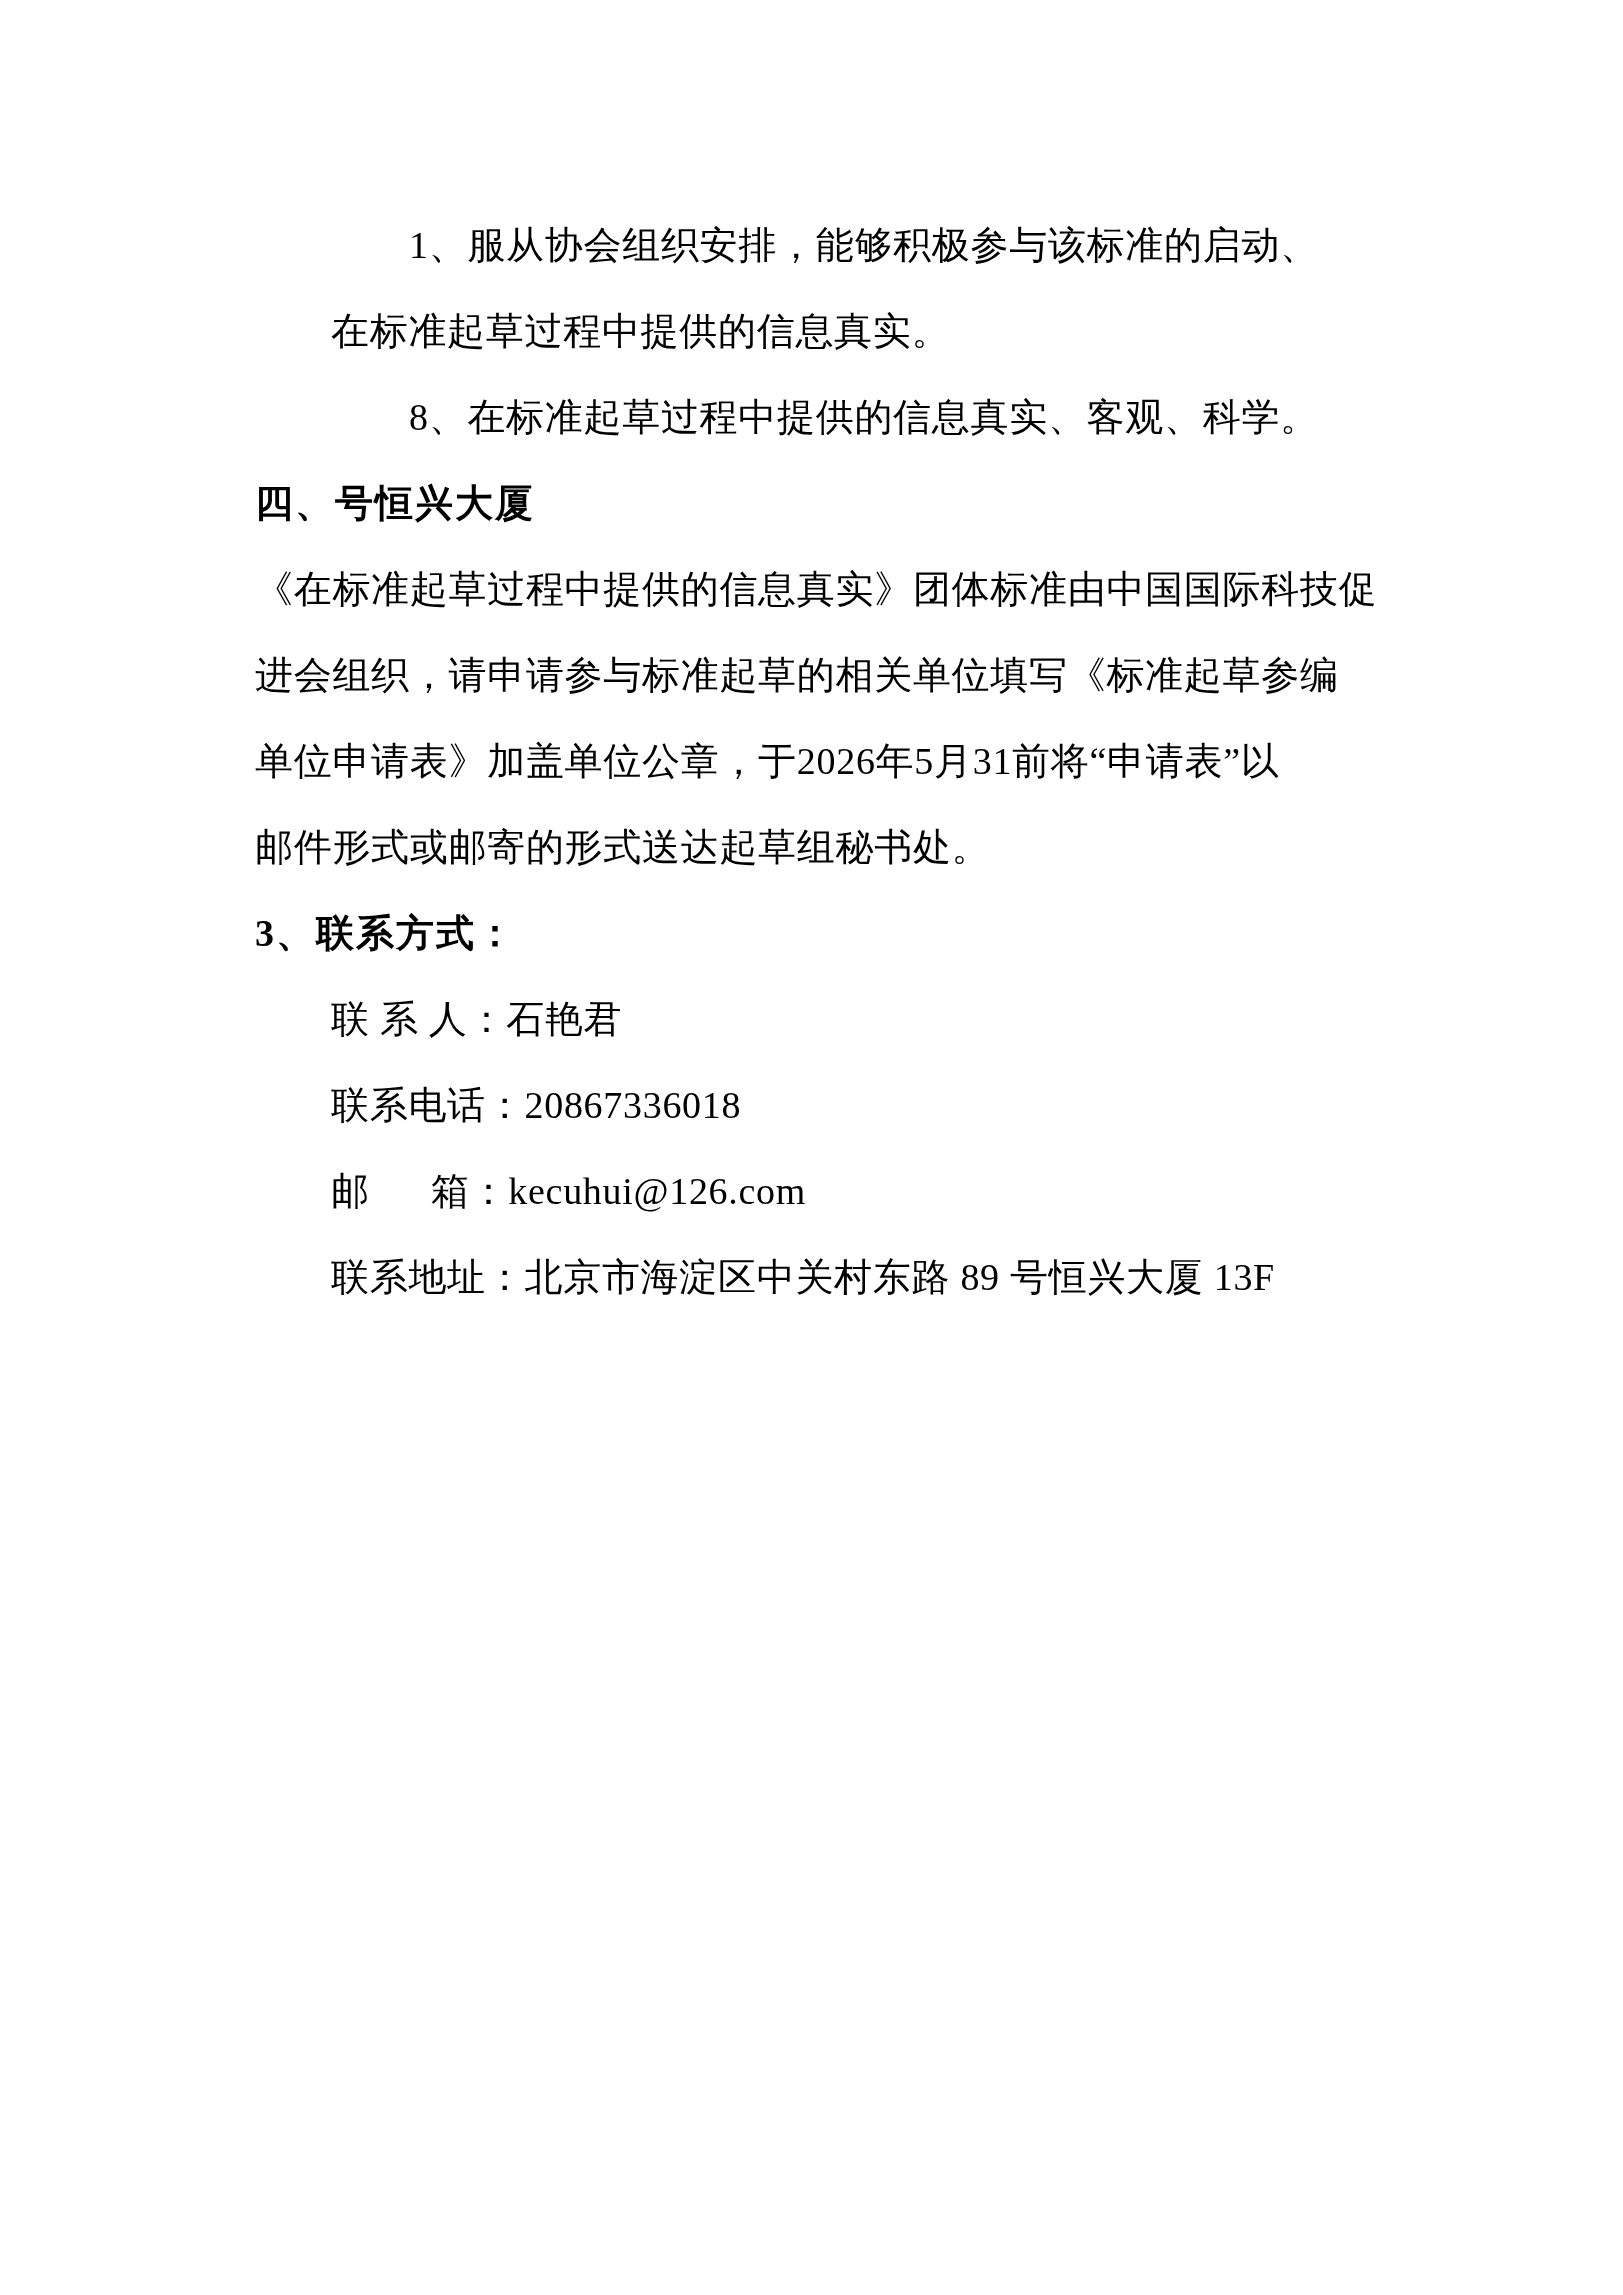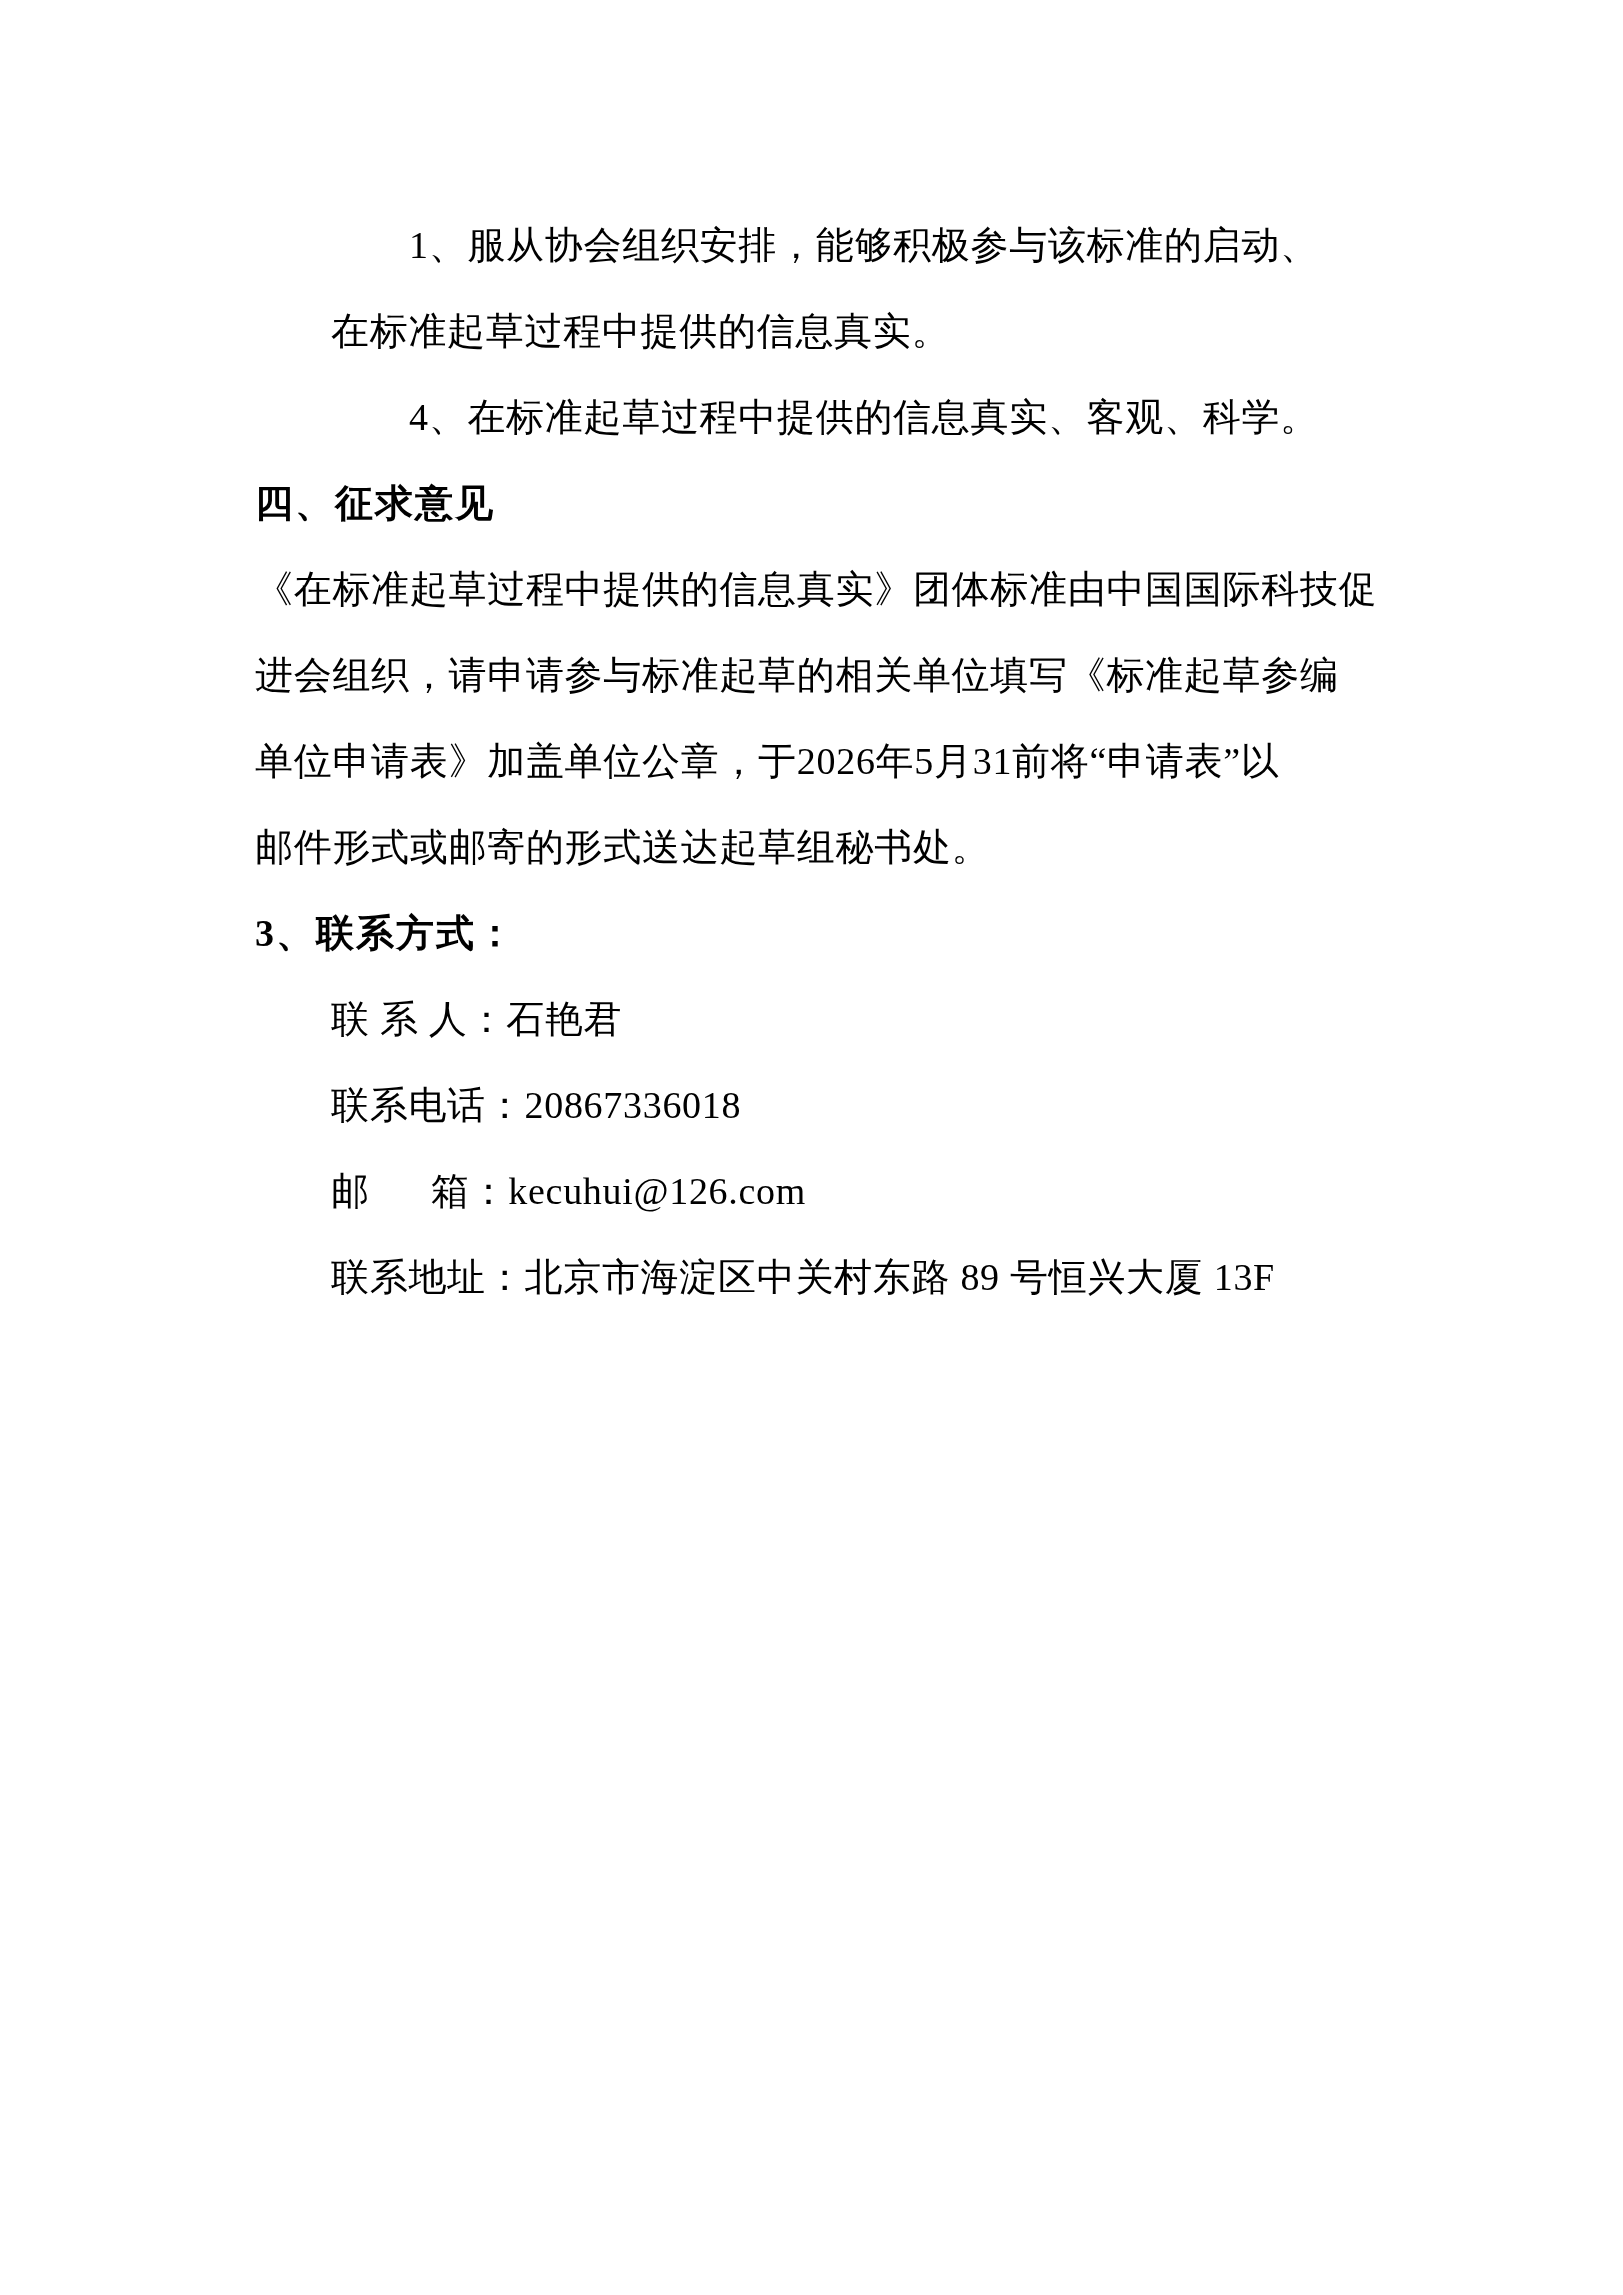--- a/index.html
+++ b/index.html
@@ -39,23 +39,23 @@
   </style>
 </head>
 <body>
 
 <div class="page">
   <div class="content">
 
     <div class="line indent-4">1、服从协会组织安排，能够积极参与该标准的启动、</div>
     <div class="line indent-2">在标准起草过程中提供的信息真实。</div>
 
-    <div class="line indent-4">4、在标准起草过程中提供的信息真实、客观、科学。</div>
+    <div class="line indent-4">8、在标准起草过程中提供的信息真实、客观、科学。</div>
 
-    <div class="line heading">四、征求意见</div>
+    <div class="line heading">四、号恒兴大厦</div>
 
     <div class="line">《在标准起草过程中提供的信息真实》团体标准由中国国际科技促</div>
     <div class="line">进会组织，请申请参与标准起草的相关单位填写《标准起草参编</div>
     <div class="line">单位申请表》加盖单位公章，于2026年5月31前将“申请表”以</div>
     <div class="line">邮件形式或邮寄的形式送达起草组秘书处。</div>
 
     <div class="line heading">3、联系方式：</div>
 
     <div class="line indent-2">联 系 人：石艳君</div>
     <div class="line indent-2">联系电话：20867336018</div>

